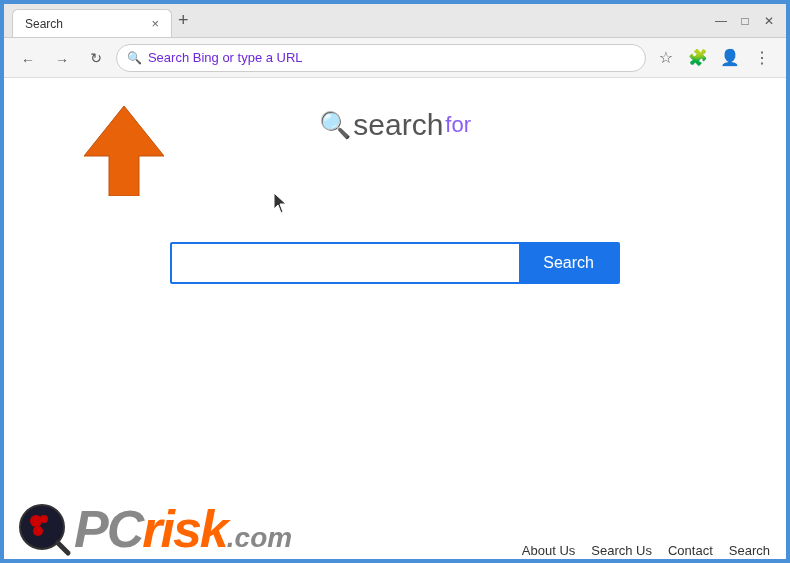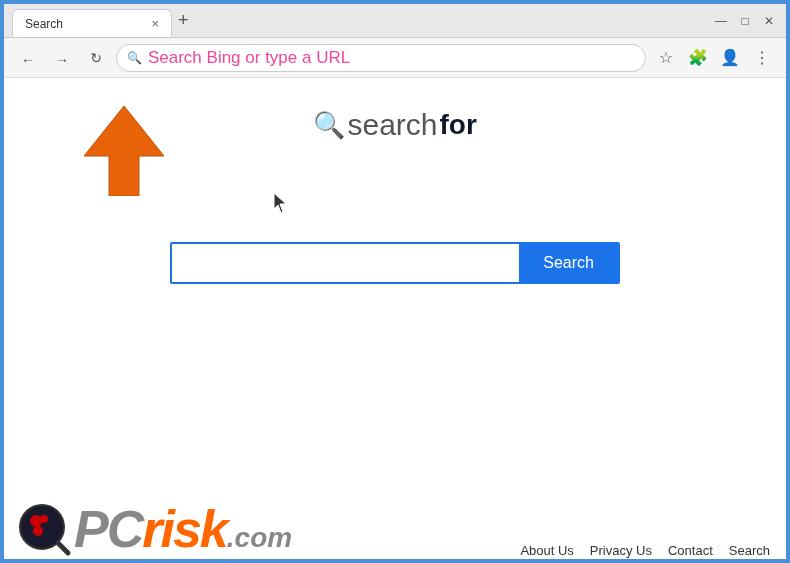--- a/index.html
+++ b/index.html
@@ -132,22 +132,22 @@
       color: #333;
     }
 
     .address-icon {
       color: #888;
       font-size: 12px;
     }
 
     .address-text {
       flex: 1;
-      color: #ec4899;
-      font-size: 17px;
+      color: #6d28d9;
+      font-size: 13px;
     }
 
     .nav-icons-right {
       display: flex;
       gap: 4px;
       align-items: center;
     }
 
     .nav-icon-btn {
       background: transparent;
@@ -202,23 +202,23 @@
       color: #1a73e8;
     }
 
     .logo-text-search {
       font-size: 30px;
       font-weight: 300;
       color: #555;
     }
 
     .logo-text-for {
-      font-size: 28px;
-      font-weight: 700;
-      color: #0f172a;
+      font-size: 22px;
+      font-weight: 400;
+      color: #8b5cf6;
     }
 
     
     .search-container {
       margin-top: 100px;
       display: flex;
       align-items: stretch;
       width: 450px;
       border: 2px solid #1a73e8;
       border-radius: 2px;
@@ -365,19 +365,19 @@
           <circle cx="24" cy="32" r="5" fill="#cc0000"></circle>
           <line x1="44" y1="44" x2="54" y2="54" stroke="#333" stroke-width="5" stroke-linecap="round"></line>
         </svg>
         <div>
           <span style="font-size:52px;font-weight:900;font-style:italic;color:#888;letter-spacing:-2px;">PC</span><span style="font-size:52px;font-weight:900;font-style:italic;color:#f60;letter-spacing:-2px;">risk</span><span style="font-size:28px;font-weight:900;font-style:italic;color:#888;">.com</span>
         </div>
       </div>
 
       <div class="footer-links">
         <a class="footer-link">About Us</a>
-        <a class="footer-link">Privacy Us</a>
+        <a class="footer-link">Search Us</a>
         <a class="footer-link">Contact</a>
         <a class="footer-link">Search</a>
       </div>
     </div>
   </div>
 </div>
 
 </body></html>

